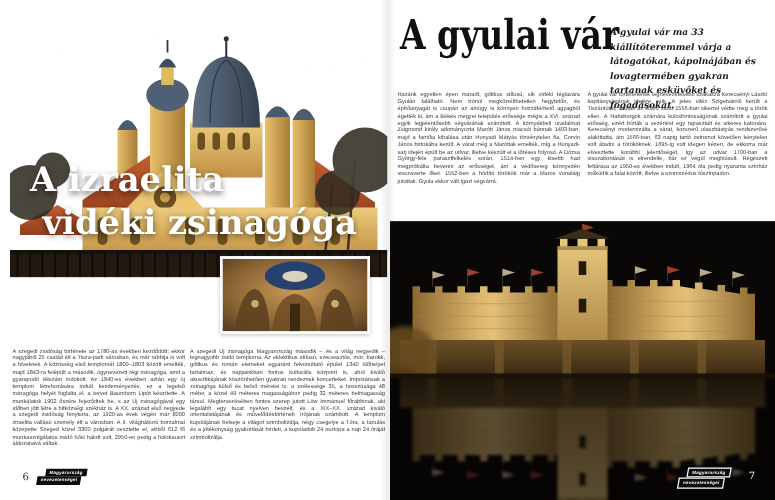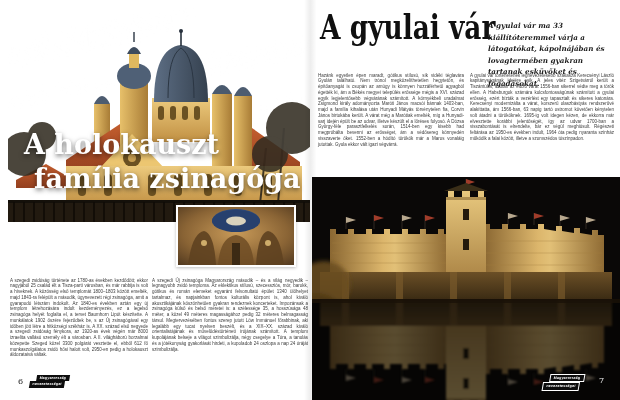--- a/index.html
+++ b/index.html
@@ -182,22 +182,22 @@
             <line x1="256" y1="194" x2="256" y2="214"></line>
           <line x1="266" y1="194" x2="266" y2="214"></line>
             <line x1="276" y1="194" x2="276" y2="214"></line>
           <line x1="286" y1="194" x2="286" y2="214"></line>
             <line x1="296" y1="194" x2="296" y2="214"></line>
         </g>
       </g>
     </svg>
 
     <div class="abs" id="hero-title">
-      <span class="l1">A holokauszt</span>
-      <span class="l2">família zsinagóga</span>
+      <span class="l1">A izraelita</span>
+      <span class="l2">vidéki zsinagóga</span>
     </div>
   </div>
 
   <div class="abs" id="dome-inset">
     <svg width="116" height="58" viewBox="0 0 116 58">
       <defs>
         <radialGradient id="warm" cx="50%" cy="45%" r="75%">
           <stop offset="0" stop-color="#c89a58"></stop>
             <stop offset=".6" stop-color="#8a6435"></stop>
             <stop offset="1" stop-color="#4f371e"></stop>

